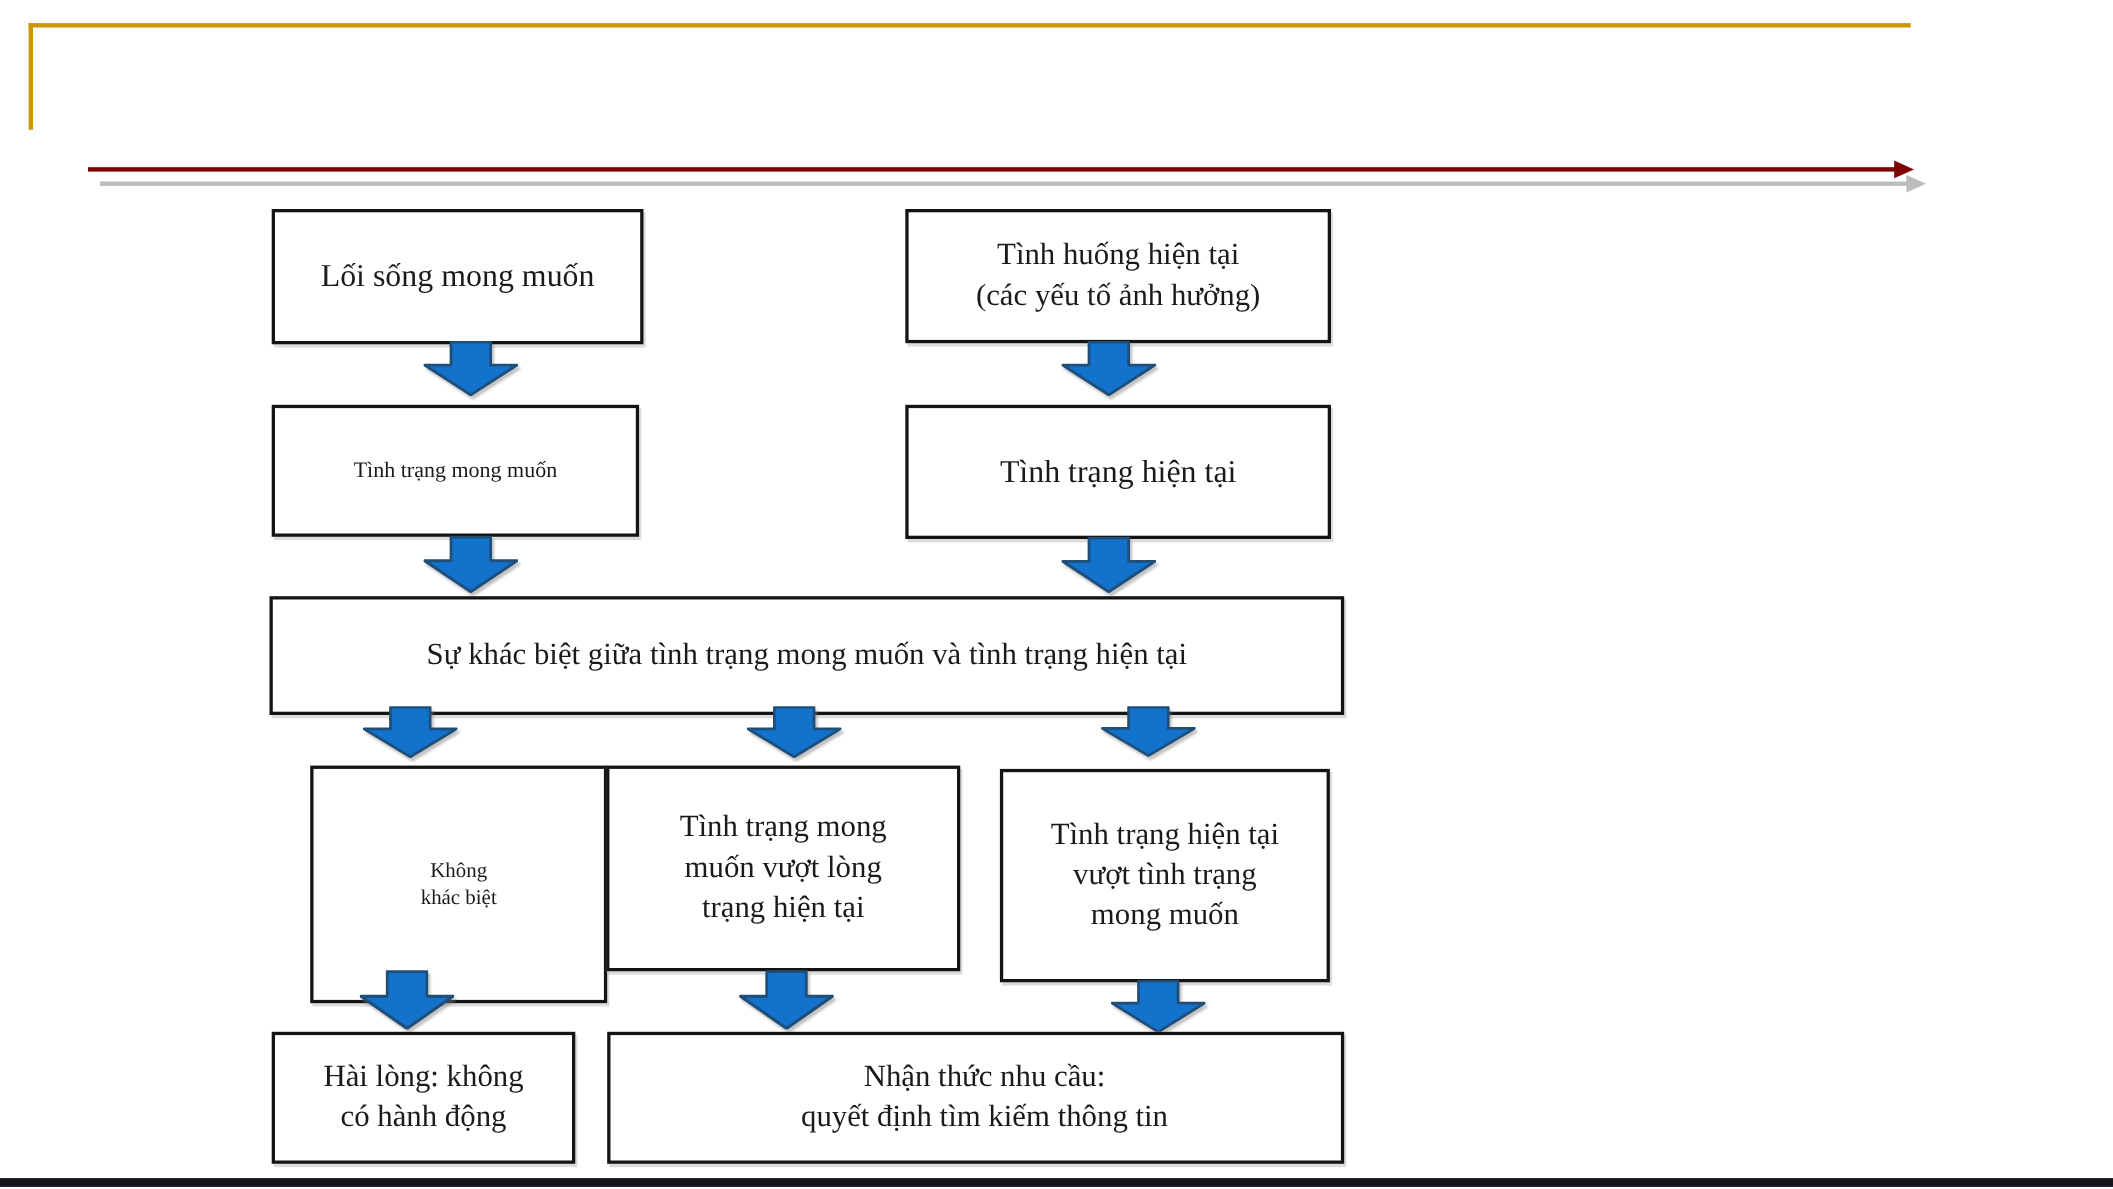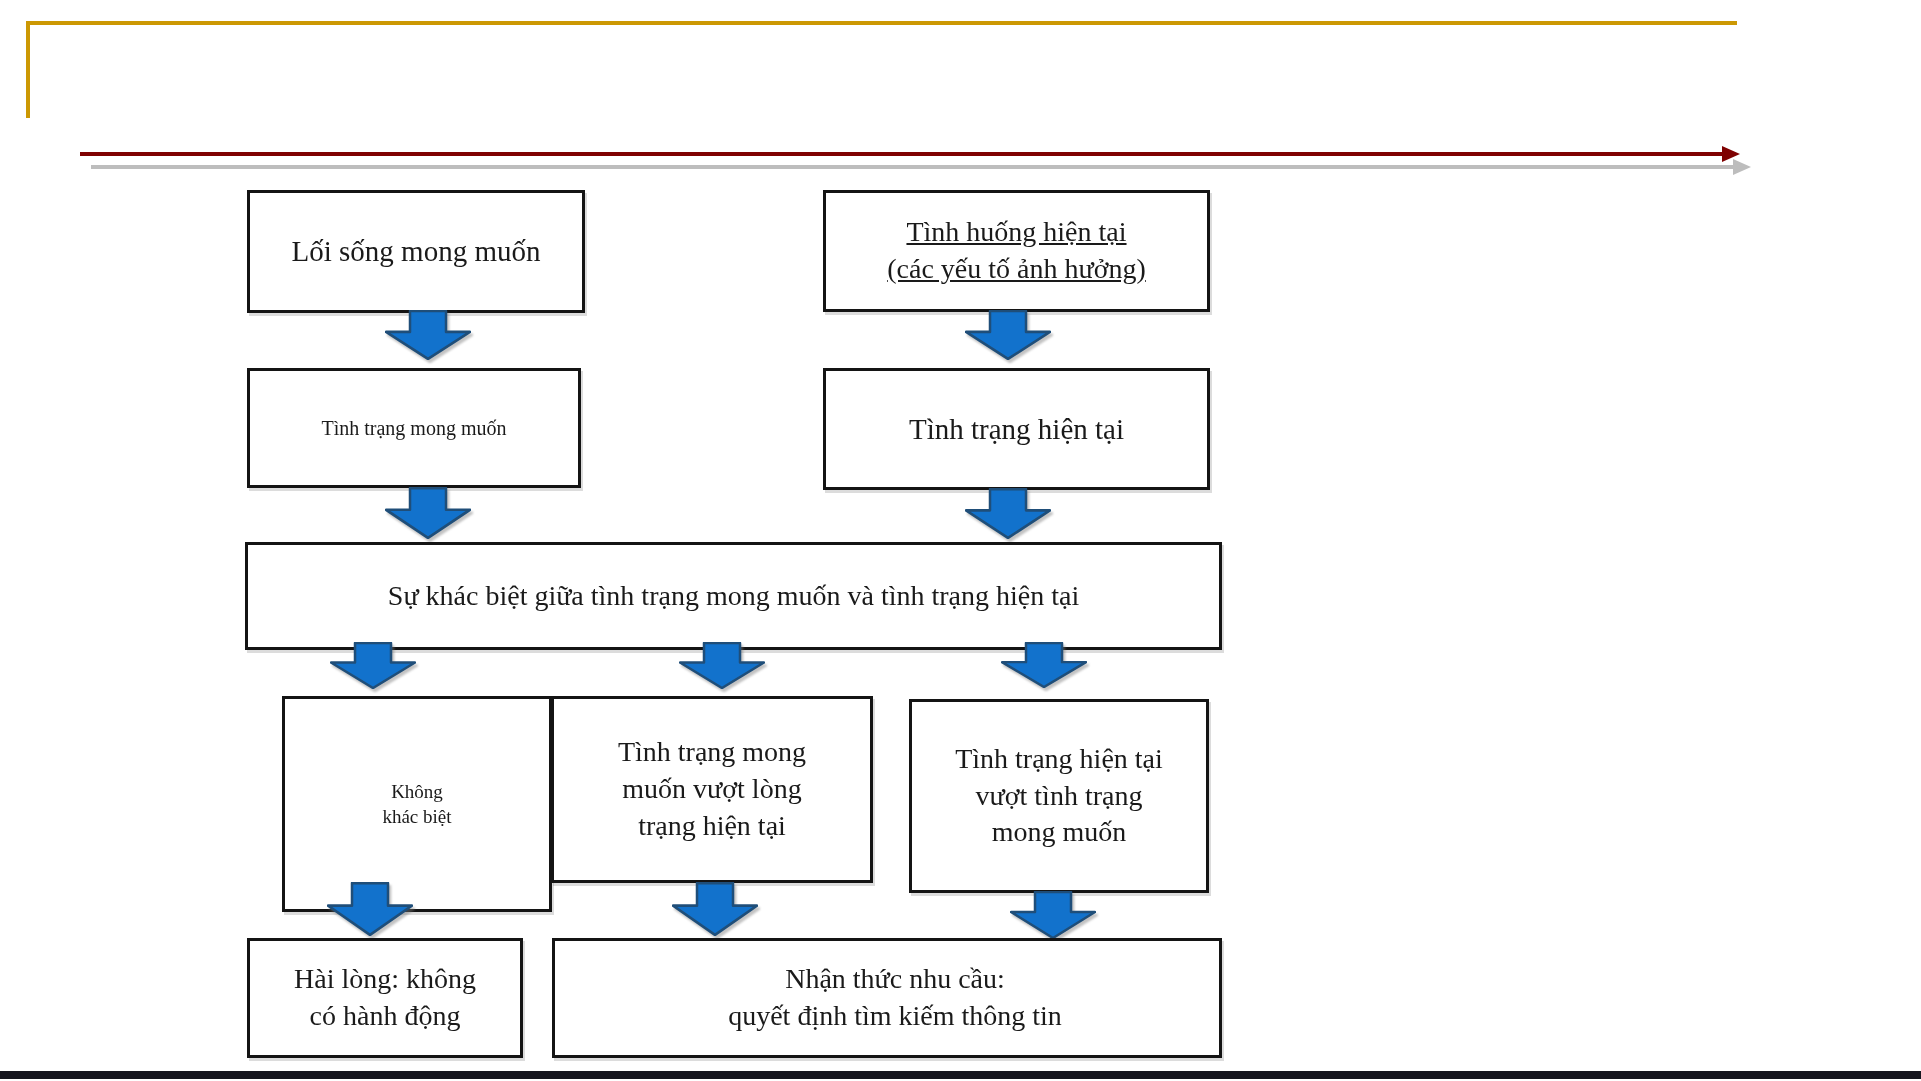--- a/index.html
+++ b/index.html
@@ -28,21 +28,21 @@
   .gray-line{position:absolute;left:91px;top:165px;width:1643px;height:4px;background:var(--divider-shadow);}
   .gray-head{position:absolute;left:1733px;top:159px;width:0;height:0;
              border-left:18px solid var(--divider-shadow);border-top:8px solid transparent;border-bottom:8px solid transparent;}
 
   
   .fbox{position:absolute;box-sizing:border-box;background:#fff;border:3px solid var(--box-border);
         display:flex;align-items:center;justify-content:center;text-align:center;
         font-size:28px;line-height:1.32;white-space:pre-line;
         box-shadow:2px 3px 0 rgba(60,60,60,.18);}
   .b-lifestyle        {left:247px;top:190px;width:338px;height:123px;font-size:29px;}
-  .b-situation        {left:823px;top:190px;width:387px;height:122px;text-decoration:underline;}
+  .b-situation        {left:823px;top:190px;width:387px;height:122px;}
   .b-desired-state    {left:247px;top:368px;width:334px;height:120px;font-size:20px;}
   .b-current-state    {left:823px;top:368px;width:387px;height:122px;font-size:29px;}
   .b-difference       {left:245px;top:542px;width:977px;height:108px;}
   .b-no-difference    {left:248px;top:696px;width:270px;height:216px;font-size:19px;margin-left:34px;}
   .b-desired-exceeds  {left:551px;top:696px;width:322px;height:187px;}
   .b-current-exceeds  {left:909px;top:699px;width:300px;height:194px;}
   .b-satisfied        {left:247px;top:938px;width:276px;height:120px;}
   .b-need-recognition {left:552px;top:938px;width:670px;height:120px;padding-left:16px;}
 
   

